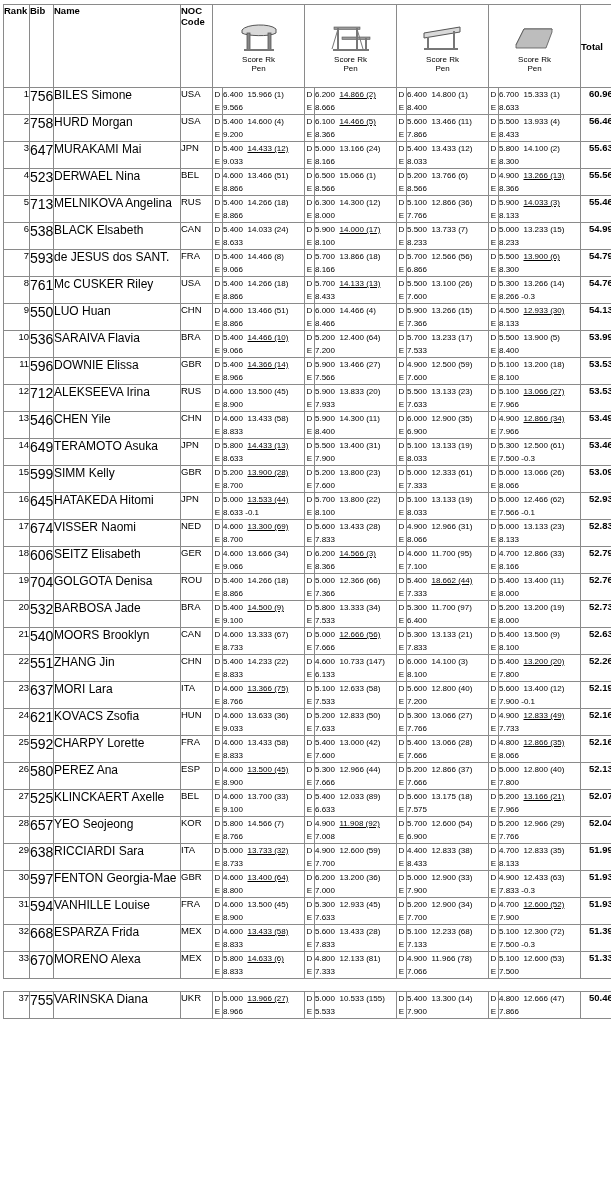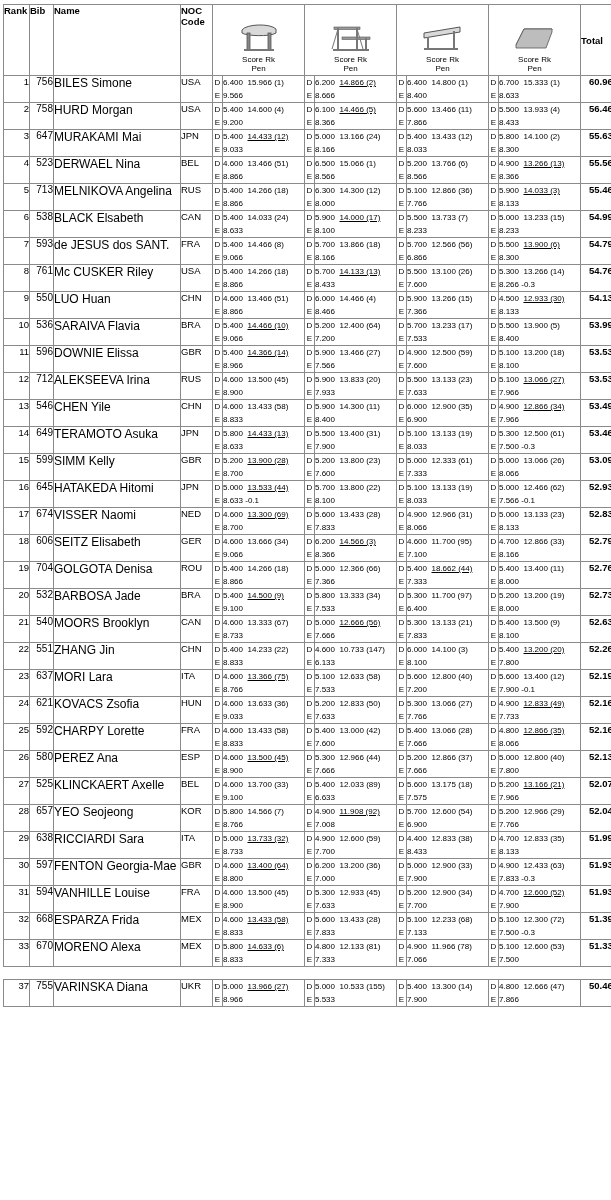--- a/index.html
+++ b/index.html
@@ -38,21 +38,21 @@
     font-weight: bold;
     font-size: 9.5px;
     text-align: left;
     vertical-align: top;
     padding: 4px 3px 2px 3px;
     height: 66px;
   }
   .hdr th.apparatus {
     text-align: center;
     vertical-align: bottom;
-    padding: 2px 2px 2px 2px;
+    padding: 2px 2px 14px 2px;
     font-weight: normal;
   }
   .hdr th.total-h {
     text-align: left;
     vertical-align: middle;
   }
   .app-icon {
     display: block;
     height: 38px;
     text-align: center;
@@ -70,21 +70,21 @@
   
   td.rank {
     text-align: right;
     padding: 2px 3px 0 2px;
     font-size: 9.5px;
     white-space: nowrap;
   }
   td.bib {
     text-align: right;
     padding: 2px 3px 0 2px;
-    font-size: 10px;
+    font-size: 14px;
     margin-top: 28px;
   }
   td.name {
     padding: 2px 3px 0 4px;
     font-size: 12px;
     white-space: nowrap;
   }
   td.noc {
     padding: 2px 4px 0 3px;
     font-size: 9.5px;

